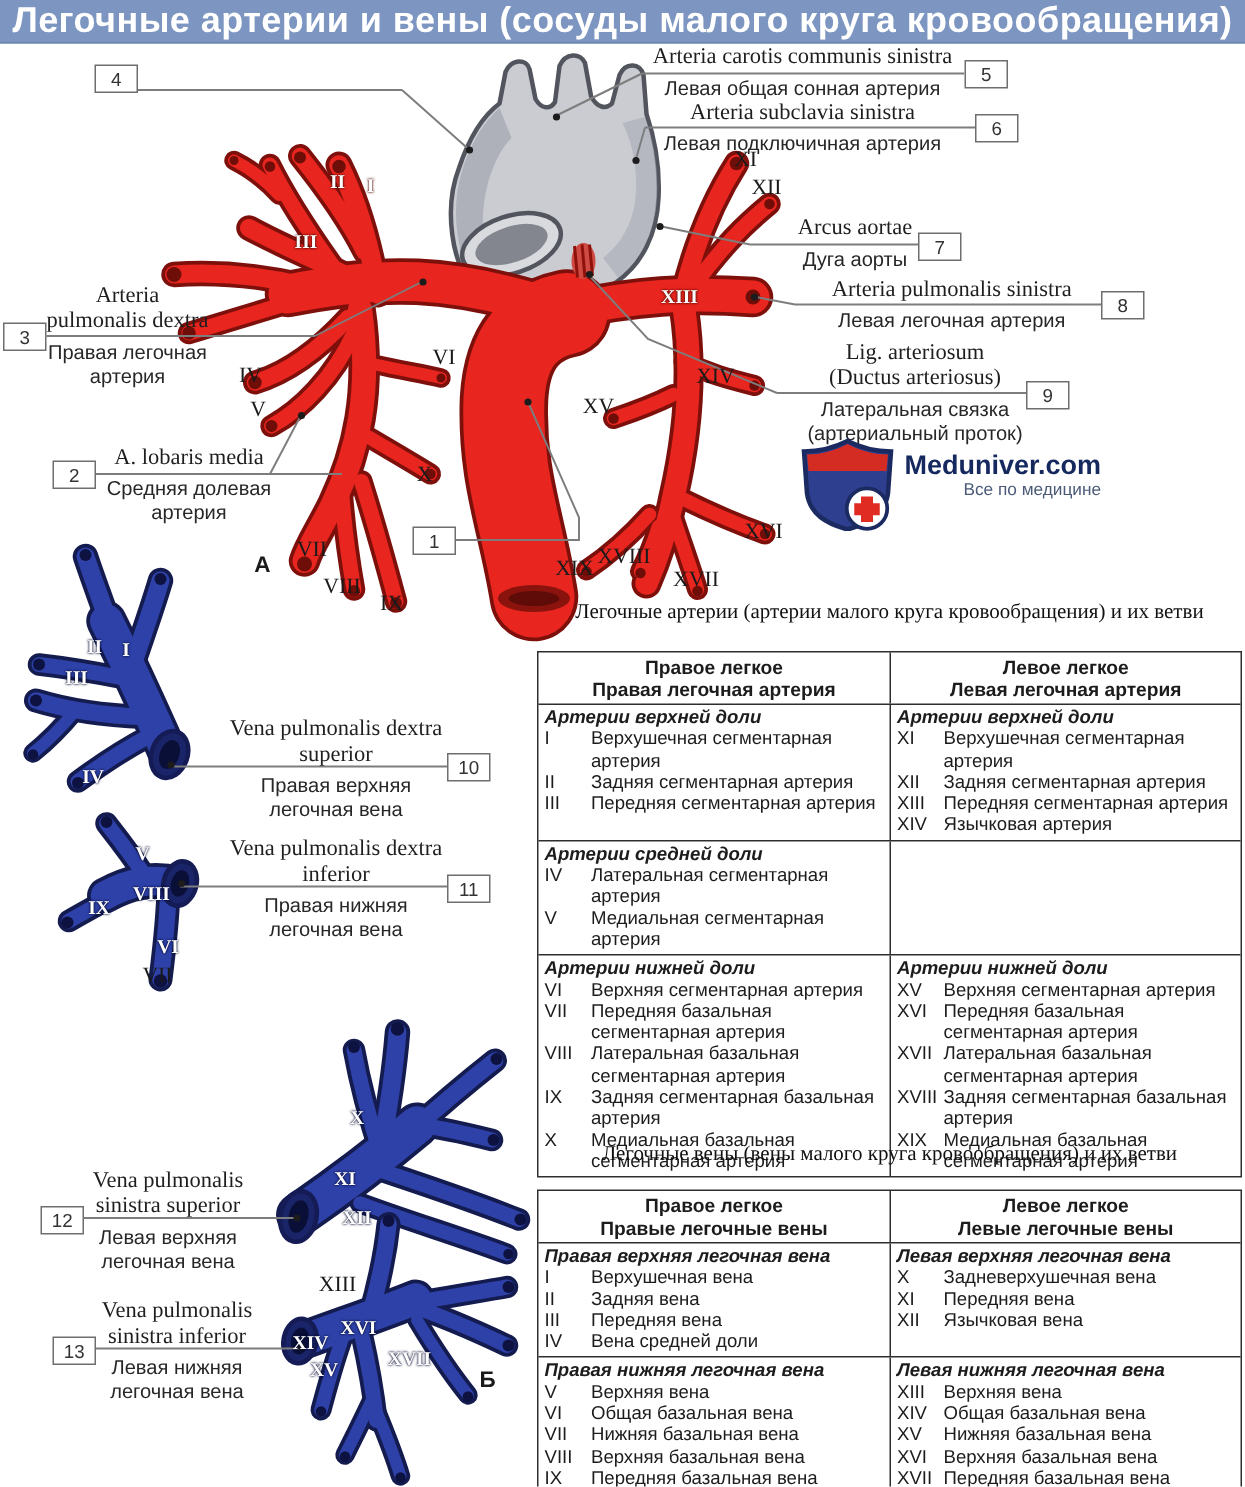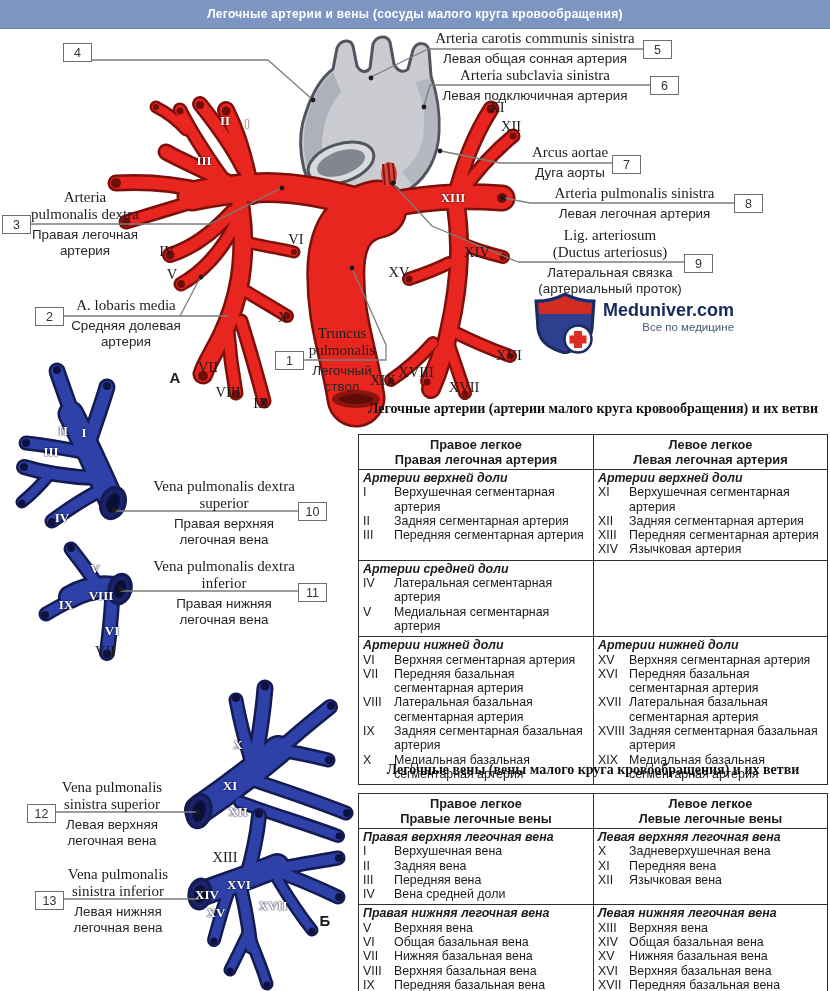--- a/index.html
+++ b/index.html
@@ -1,37 +1,37 @@
 <!DOCTYPE html>
 <html><head>
 <meta charset="utf-8">
 <style>
   html,body{margin:0;padding:0;background:#fff;width:830px;height:991px;overflow:hidden;}
   .page{position:relative;width:830px;height:991px;font-family:"Liberation Sans",sans-serif;background:#fff;}
   .titlebar{position:absolute;left:0;top:0;width:830px;height:28px;background:#7c95c1;border-bottom:1px solid #6a83ae;
             display:flex;align-items:center;justify-content:center;}
-  .titlebar span{color:#fff;font-size:12px;font-weight:bold;letter-spacing:.3px;font-family:"Liberation Sans",sans-serif;}
+  .titlebar span{color:#fff;font-size:24px;font-weight:bold;letter-spacing:.3px;font-family:"Liberation Sans",sans-serif;}
   svg.art{position:absolute;left:0;top:0;pointer-events:none;}
   
   .co{position:absolute;text-align:center;}
   .co .lat{font-family:"Liberation Serif",serif;font-size:15px;line-height:17px;color:#1e1e1e;white-space:nowrap;}
   .co .rus{font-family:"Liberation Sans",sans-serif;font-size:13.4px;line-height:15.5px;color:#272727;white-space:nowrap;}
   .co .rus.first{margin-top:4px;}
   .cobox{position:absolute;width:27px;height:17px;border:1.4px solid #6e6e6e;background:#fff;
          display:flex;align-items:center;justify-content:center;font-size:12.5px;color:#333;}
   
   .rn{position:absolute;transform:translate(-50%,-50%);font-family:"Liberation Serif",serif;white-space:nowrap;}
   .rnw{color:#fff;font-weight:bold;font-size:13px;text-shadow:0 0 2px #4a0803,0 0 1px #4a0803;}
   .rnv{color:#fff;font-weight:bold;font-size:13px;text-shadow:0 0 2px #060b33,0 0 1px #060b33;}
   .rnb{color:#1a1a1a;font-size:14.5px;}
   .fig-marker{position:absolute;transform:translate(-50%,-50%);font-family:"Liberation Sans",sans-serif;
               font-weight:bold;font-size:15px;color:#1a1a1a;}
   
   .sec-title{position:absolute;width:470px;text-align:center;font-family:"Liberation Serif",serif;
-             font-weight:bold;font-size:14px;color:#111;white-space:nowrap;}
+             font-weight:normal;font-size:14px;color:#111;white-space:nowrap;}
   .anat-table{position:absolute;width:470px;border:1.5px solid #2e2e2e;background:#fff;color:#1c1c1c;box-sizing:border-box;}
   .thead{display:grid;grid-template-columns:1fr 1fr;text-align:center;font-weight:bold;font-size:12.8px;
          line-height:15px;border-bottom:1.5px solid #2e2e2e;}
   .th{padding:2px 2px;}
   .th + .th{border-left:1.5px solid #2e2e2e;}
   .tband{display:grid;grid-template-columns:1fr 1fr;border-bottom:1.5px solid #2e2e2e;}
   .tband:last-child{border-bottom:none;}
   .tcell{padding:1px 4px 3px;font-size:12.4px;line-height:14.3px;}
   .tcell + .tcell{border-left:1.5px solid #2e2e2e;}
   .thd{font-weight:bold;font-style:italic;min-height:0;}
@@ -271,26 +271,20 @@
       <circle cx="440" cy="151" r="2.4"></circle>
         <circle cx="503" cy="198" r="2.4"></circle>
         <circle cx="393" cy="183" r="2.4"></circle>
       <circle cx="114" cy="510" r="2.4"></circle>
         <circle cx="121" cy="589" r="2.4"></circle>
         <circle cx="198" cy="812" r="2.4"></circle>
       <circle cx="201" cy="898" r="2.4"></circle>
     </g>
   </svg>
 
-  <div class="co" style="left:296px;top:325px;width:92px">
-    <div class="lat">Truncus</div>
-    <div class="lat">pulmonalis</div>
-    <div class="rus first">Легочный</div>
-    <div class="rus">ствол</div>
-  </div>
   <div class="co" style="left:60px;top:297px;width:132px">
     <div class="lat">A. lobaris media</div>
     <div class="rus first">Средняя долевая</div>
     <div class="rus">артерия</div>
   </div>
   <div class="co" style="left:22px;top:189px;width:126px">
     <div class="lat">Arteria</div>
     <div class="lat">pulmonalis dextra</div>
     <div class="rus first">Правая легочная</div>
     <div class="rus">артерия</div>

